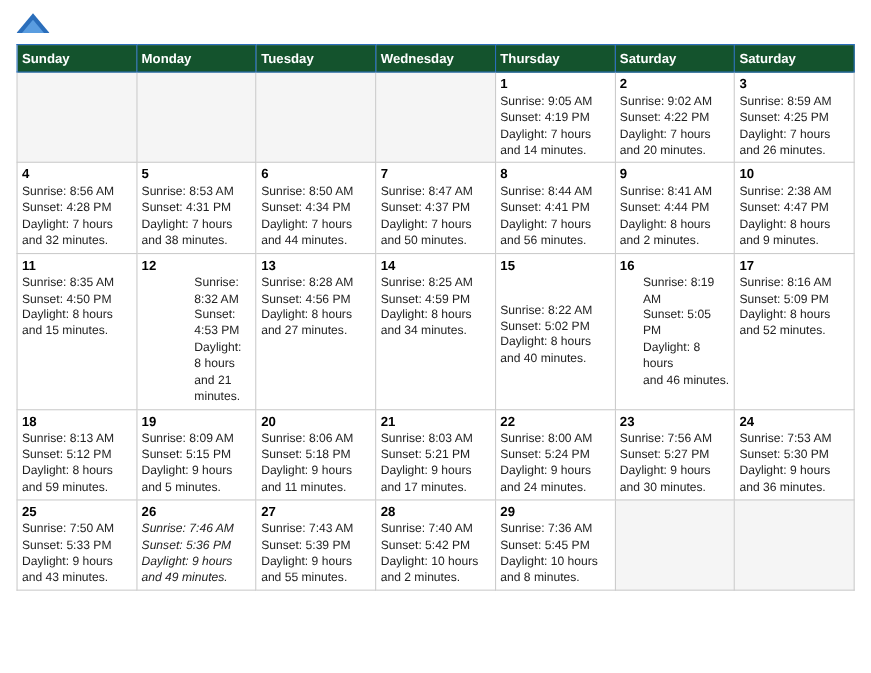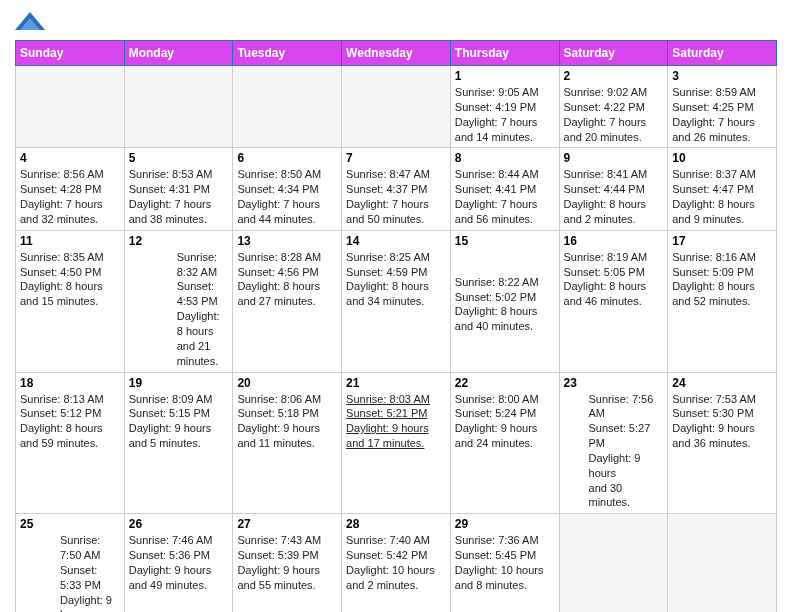--- a/index.html
+++ b/index.html
@@ -40,21 +40,21 @@
     .location {
       font-size: 14px;
       color: #333;
     }
     .calendar {
       width: 100%;
       border-collapse: collapse;
       font-size: 10.5px;
     }
     .calendar th {
-      background-color: #d946ef;
+      background-color: #14532d;
       color: white;
       padding: 5px 4px;
       text-align: left;
       font-size: 12px;
       border: 1px solid #2a6ebb;
     }
     .calendar td {
       border: 1px solid #ccc;
       vertical-align: top;
       padding: 3px 4px;
@@ -174,21 +174,21 @@
           </td>
           <td>
             <div class="day-number">9</div>
             <div class="day-info" style="white-space: pre-line;">Sunrise: 8:41 AM
 Sunset: 4:44 PM
 Daylight: 8 hours
 and 2 minutes.</div>
           </td>
           <td>
             <div class="day-number">10</div>
-            <div class="day-info" style="white-space: pre-line;">Sunrise: 8:37 AM
+            <div class="day-info" style="white-space: pre-line;">Sunrise: 2:38 AM
 Sunset: 4:47 PM
 Daylight: 8 hours
 and 9 minutes.</div>
           </td>
         </tr>
         <tr>
           <td>
             <div class="day-number">11</div>
             <div class="day-info" style="white-space: pre-line;">Sunrise: 8:35 AM
 Sunset: 4:50 PM
@@ -218,21 +218,21 @@
           </td>
           <td>
             <div class="day-number">15</div>
             <div class="day-info" style="white-space: pre-line; margin-top: 27px;">Sunrise: 8:22 AM
 Sunset: 5:02 PM
 Daylight: 8 hours
 and 40 minutes.</div>
           </td>
           <td>
             <div class="day-number">16</div>
-            <div class="day-info" style="white-space: pre-line;">Sunrise: 8:19 AM
+            <div class="day-info" style="white-space: pre-line; margin-left: 21px;">Sunrise: 8:19 AM
 Sunset: 5:05 PM
 Daylight: 8 hours
 and 46 minutes.</div>
           </td>
           <td>
             <div class="day-number">17</div>
             <div class="day-info" style="white-space: pre-line;">Sunrise: 8:16 AM
 Sunset: 5:09 PM
 Daylight: 8 hours
 and 52 minutes.</div>
@@ -255,58 +255,58 @@
           </td>
           <td>
             <div class="day-number">20</div>
             <div class="day-info" style="white-space: pre-line;">Sunrise: 8:06 AM
 Sunset: 5:18 PM
 Daylight: 9 hours
 and 11 minutes.</div>
           </td>
           <td>
             <div class="day-number">21</div>
-            <div class="day-info" style="white-space: pre-line; text-decoration: underline;">Sunrise: 8:03 AM
+            <div class="day-info" style="white-space: pre-line;">Sunrise: 8:03 AM
 Sunset: 5:21 PM
 Daylight: 9 hours
 and 17 minutes.</div>
           </td>
           <td>
             <div class="day-number">22</div>
             <div class="day-info" style="white-space: pre-line;">Sunrise: 8:00 AM
 Sunset: 5:24 PM
 Daylight: 9 hours
 and 24 minutes.</div>
           </td>
           <td>
             <div class="day-number">23</div>
-            <div class="day-info" style="white-space: pre-line; margin-left: 25px;">Sunrise: 7:56 AM
+            <div class="day-info" style="white-space: pre-line;">Sunrise: 7:56 AM
 Sunset: 5:27 PM
 Daylight: 9 hours
 and 30 minutes.</div>
           </td>
           <td>
             <div class="day-number">24</div>
             <div class="day-info" style="white-space: pre-line;">Sunrise: 7:53 AM
 Sunset: 5:30 PM
 Daylight: 9 hours
 and 36 minutes.</div>
           </td>
         </tr>
         <tr>
           <td>
             <div class="day-number">25</div>
-            <div class="day-info" style="white-space: pre-line; margin-left: 40px;">Sunrise: 7:50 AM
+            <div class="day-info" style="white-space: pre-line;">Sunrise: 7:50 AM
 Sunset: 5:33 PM
 Daylight: 9 hours
 and 43 minutes.</div>
           </td>
           <td>
             <div class="day-number">26</div>
-            <div class="day-info" style="white-space: pre-line;">Sunrise: 7:46 AM
+            <div class="day-info" style="white-space: pre-line; font-style: italic;">Sunrise: 7:46 AM
 Sunset: 5:36 PM
 Daylight: 9 hours
 and 49 minutes.</div>
           </td>
           <td>
             <div class="day-number">27</div>
             <div class="day-info" style="white-space: pre-line;">Sunrise: 7:43 AM
 Sunset: 5:39 PM
 Daylight: 9 hours
 and 55 minutes.</div>

